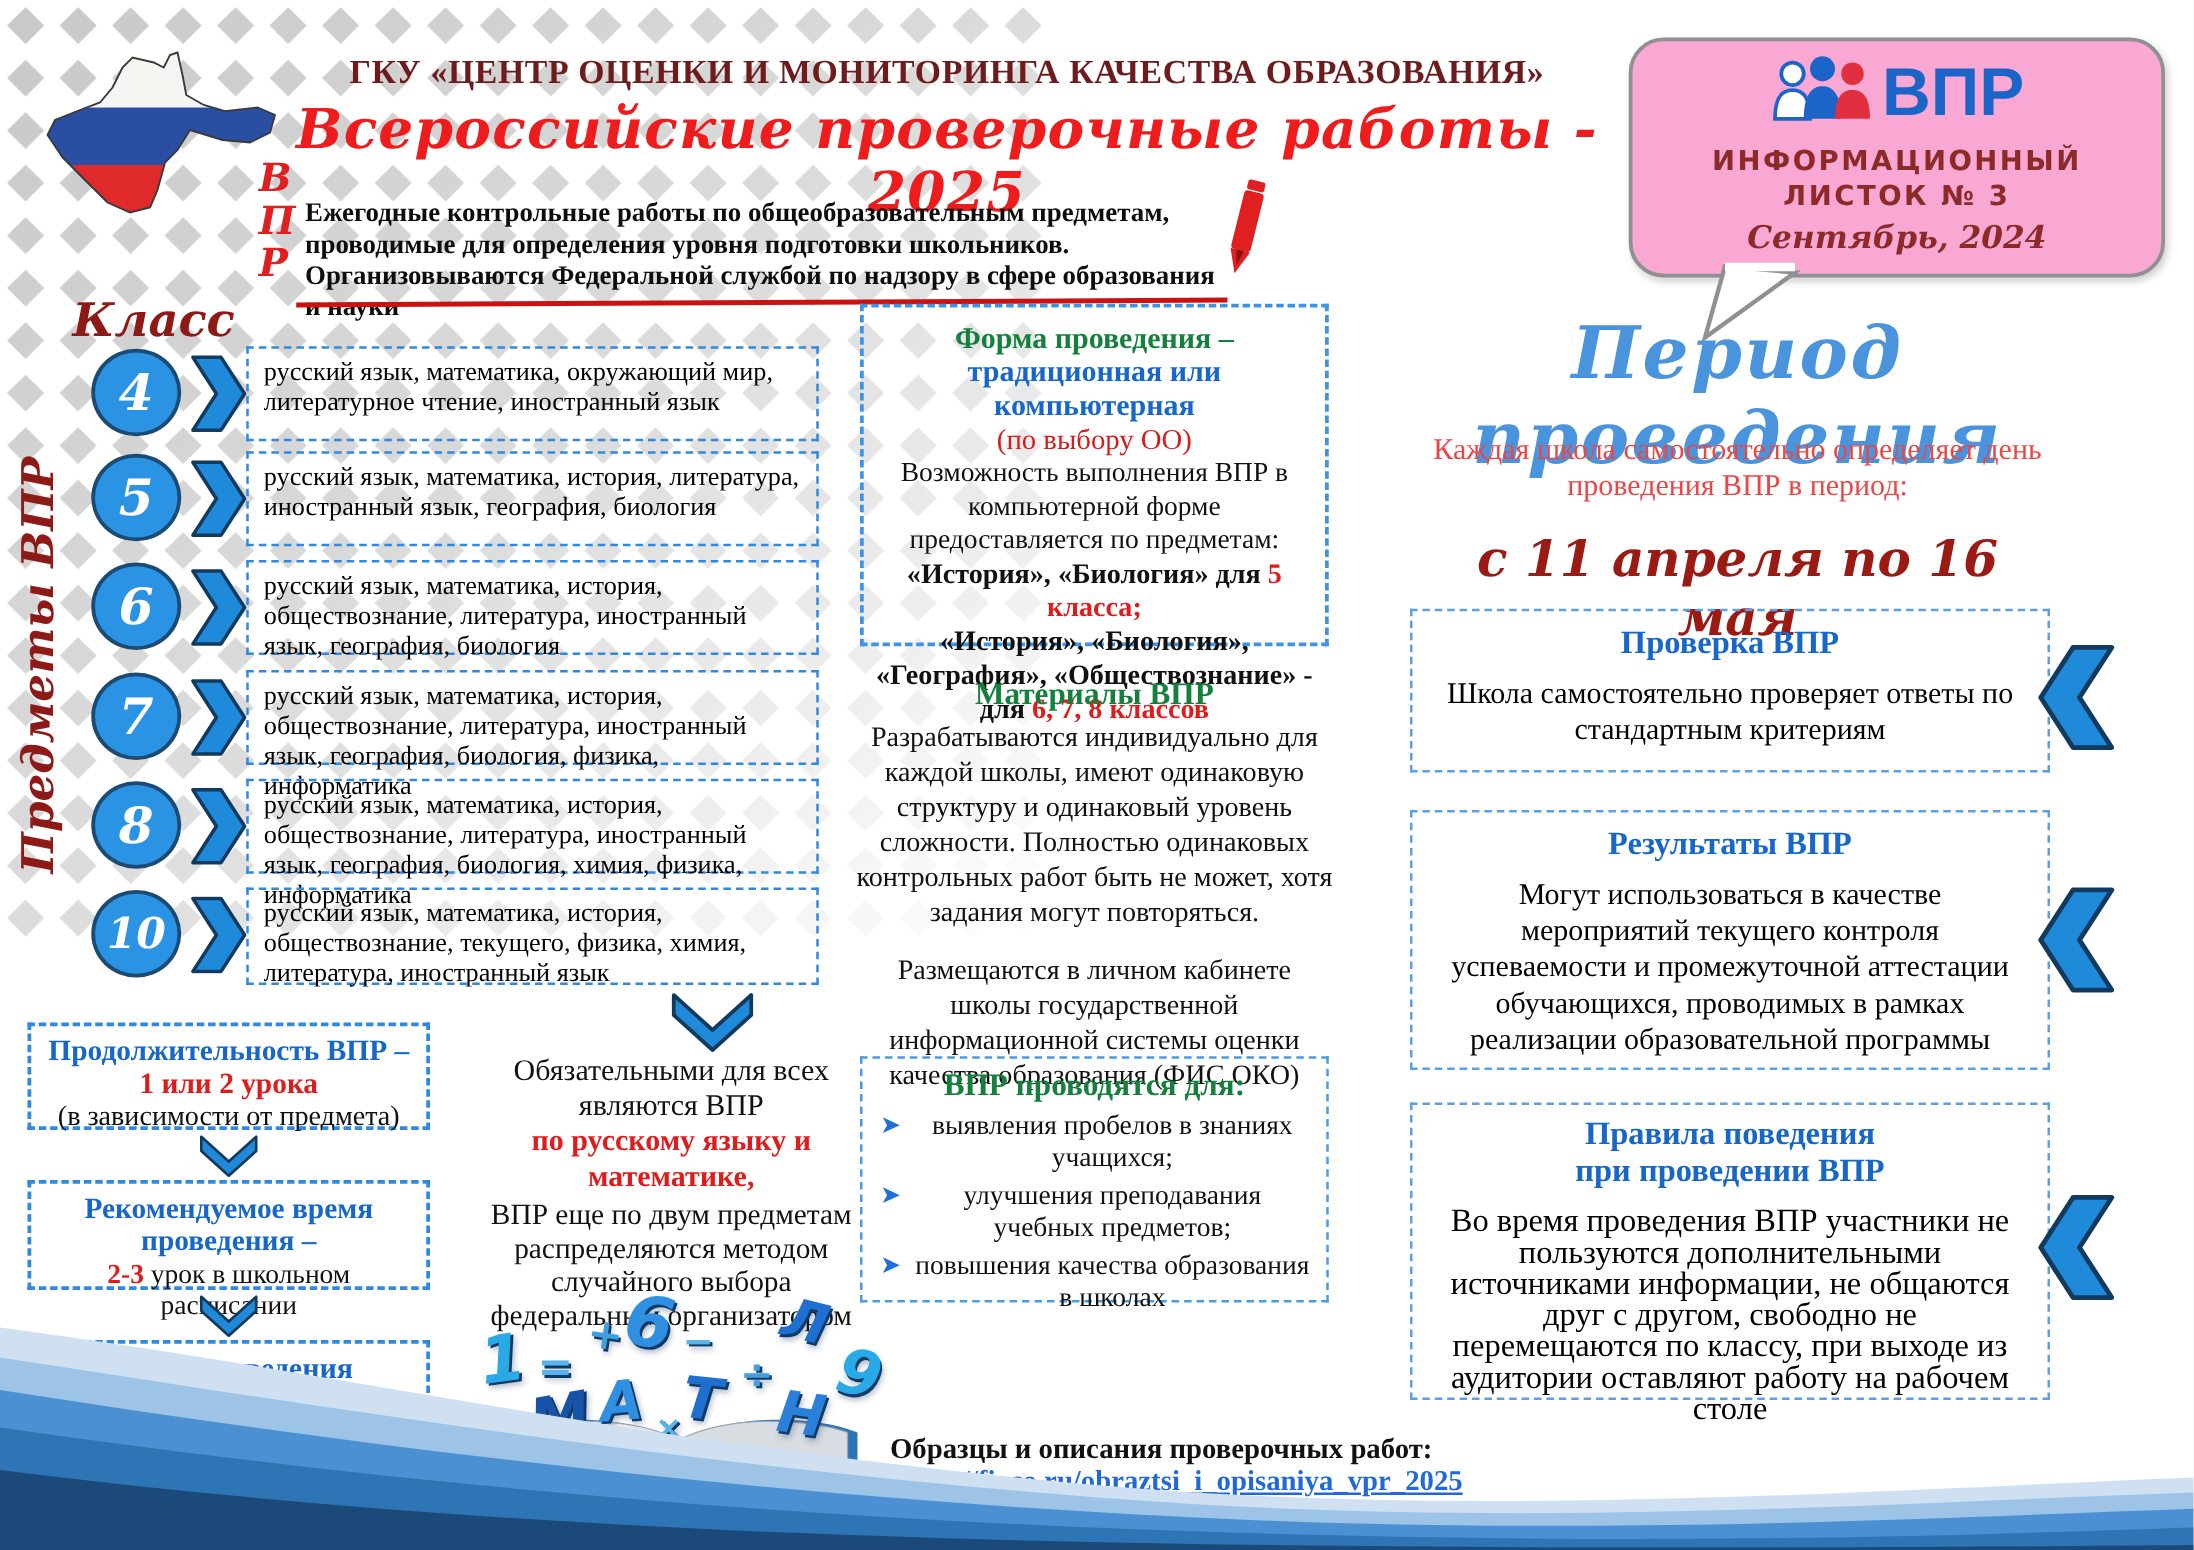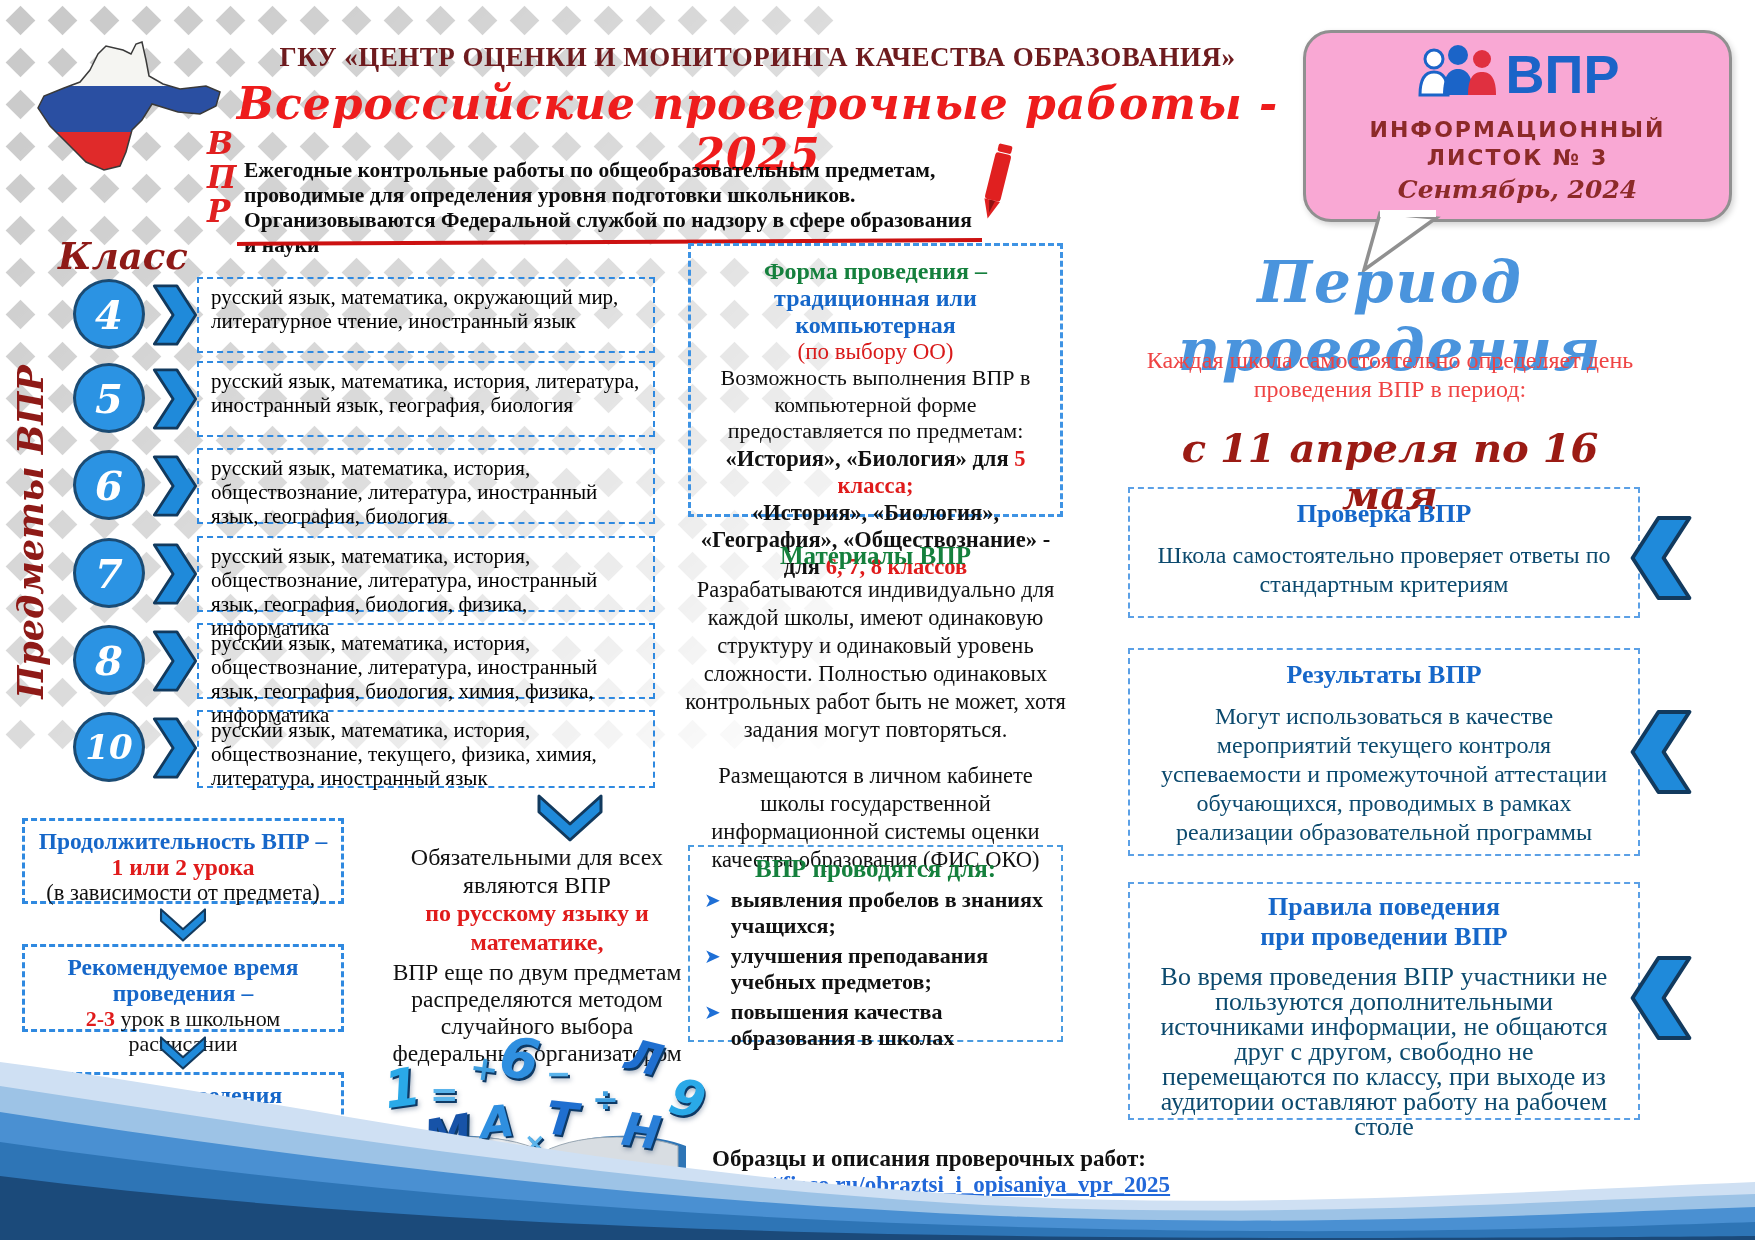--- a/index.html
+++ b/index.html
@@ -16,25 +16,25 @@
   .bold{font-weight:bold;}
   .dash-box{border:3px dashed #3e93e4;box-sizing:border-box;background:transparent;}
   .dash-box-light{border:2.5px dashed #5ba0e6;box-sizing:border-box;}
   .subj-box{border:2.5px dashed #2f89e0;box-sizing:border-box;padding:6px 12px;
             font-size:21px;line-height:24px;color:#000;}
   .grade-circle{width:72px;height:70px;border-radius:50%;background:#2b93e3;border:3px solid #1b4b73;
                 color:#fff;display:flex;align-items:center;justify-content:center;
                 font-family:"DejaVu Serif",serif;font-style:italic;font-weight:bold;font-size:40px;box-sizing:border-box;}
   .right-box{border:2.5px dashed #5ba0e6;box-sizing:border-box;text-align:center;padding:10px 12px;}
   .right-box h3{margin:0 0 4px 0;font-size:26px;color:#1667c9;font-weight:bold;}
-  .right-box p{margin:12px;font-size:24px;line-height:29px;color:#0c4a6e;}
+  .right-box p{margin:12px;font-size:24px;line-height:29px;color:#000000;}
   .left-box{border:3px dashed #2f89e0;box-sizing:border-box;text-align:center;padding:7px 4px;}
   .bullet-row{display:flex;align-items:flex-start;margin:2px 0 4px 0;}
   .bullet-arrow{color:#1e6fd6;font-size:20px;line-height:26px;margin:0 10px 0 2px;flex:0 0 auto;}
-  .bullet-text{font-size:22px;line-height:26px;color:#111;text-align:left;font-weight:bold;}
+  .bullet-text{font-size:22px;line-height:26px;color:#111;text-align:center;}
   .math-char{position:absolute;font-family:"DejaVu Sans",sans-serif;font-weight:bold;font-style:italic;
              text-shadow:2px 2px 0 #0e3a66, 3px 4px 5px rgba(20,50,90,.35);}
   a.sample-link{color:#2168d9;font-weight:bold;text-decoration:underline;}
 </style>
 </head>
 <body>
 
 <div id="poster">
 
   <svg width="0" height="0" style="position:absolute" aria-hidden="true">

